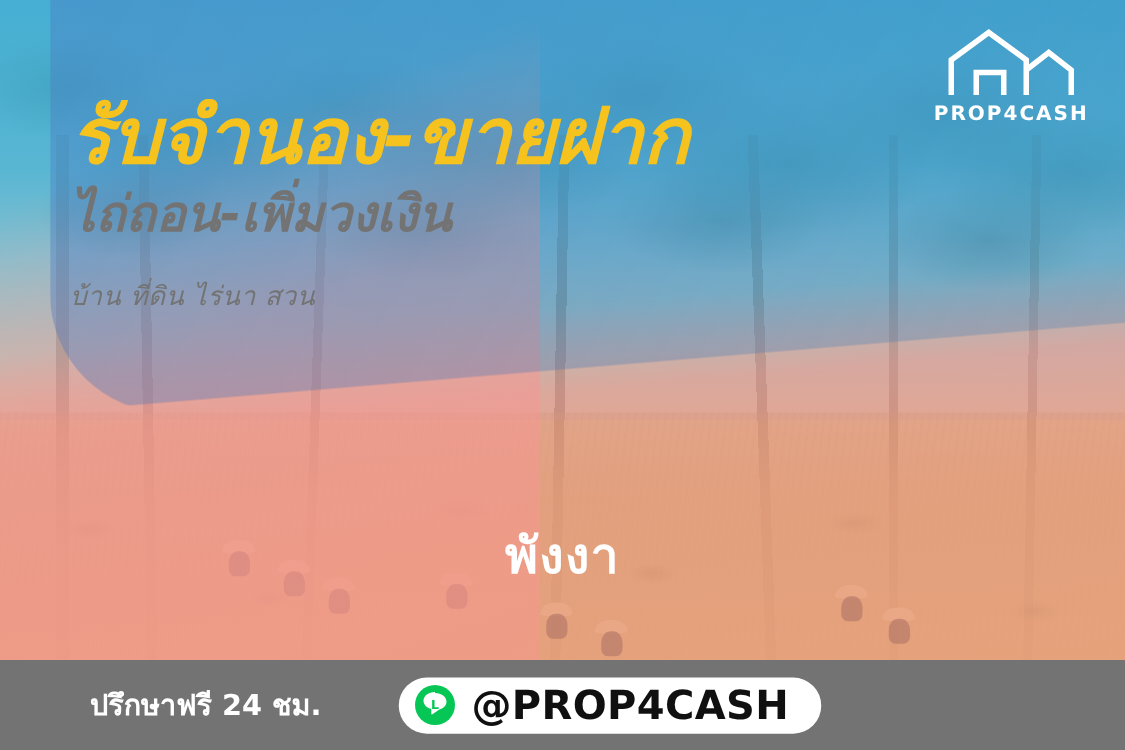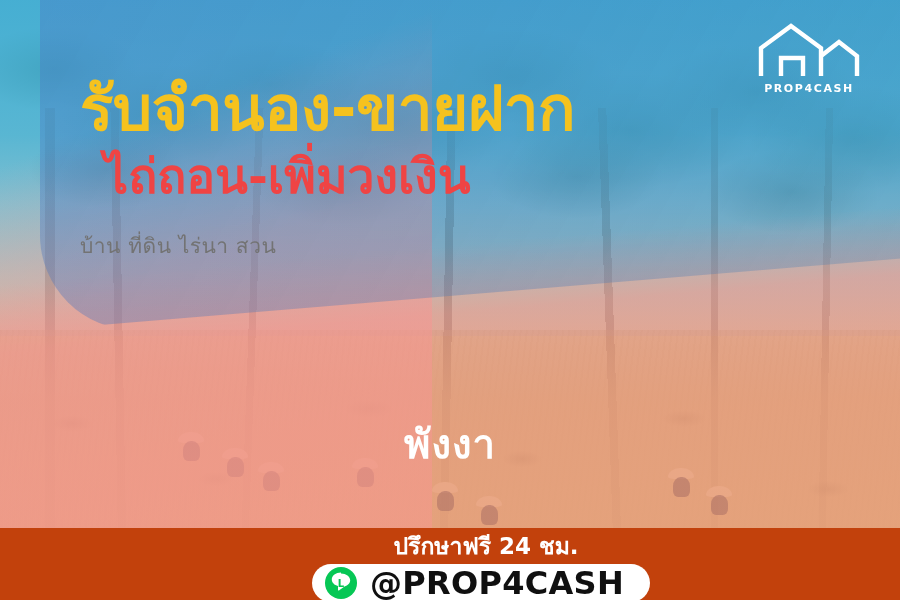--- a/index.html
+++ b/index.html
@@ -103,50 +103,50 @@
   }
 
   
   .logo {
     position:absolute; right:28px; top:22px;
     width:126px; display:flex; flex-direction:column;
     align-items:center; gap:5px;
   }
   .logo svg { display:block; }
   .logo-text {
-    color:#ffffff; font-size:11px; font-weight:bold;
+    color:#ffffff; font-size:16px; font-weight:bold;
     letter-spacing:1.6px; line-height:1;
   }
 
   
-  .copy { position:absolute; left:80px; top:76px; width:700px; }
+  .copy { position:absolute; left:56px; top:76px; width:700px;font-style:italic; }
   .headline {
     color:#F5C21E; font-size:62px; font-weight:bold;
     line-height:1.06; letter-spacing:-0.5px; white-space:nowrap;
   }
   .headline2 {
-    color:#ef4444; font-size:48px; font-weight:bold;
-    line-height:1.1; margin-top:8px; white-space:nowrap;margin-left:24px;
+    color:#737373; font-size:40px; font-weight:bold;
+    line-height:1.1; margin-top:8px; white-space:nowrap;
   }
   .subline {
     color:#737373; font-size:21px; font-weight:normal;
     margin-top:26px; letter-spacing:.5px; white-space:nowrap;
   }
 
   
   .province {
     position:absolute; left:0; right:0; top:412px;
     text-align:center; color:#ffffff;
     font-size:40px; font-weight:bold; letter-spacing:1px;
   }
 
   
   .bar {
     position:absolute; left:0; right:0; bottom:0; height:72px;
-    background:#c2410c; display:flex; align-items:center;flex-direction:column;
+    background:#737373; display:flex; align-items:center;
   }
   .bar-free {
     color:#ffffff; font-size:23px; font-weight:bold;
     margin-left:72px; white-space:nowrap;
   }
   .pill {
     display:flex; align-items:center; gap:12px;
     background:#ffffff; border-radius:40px;
     height:45px; padding:0 26px 0 12px;
   }

